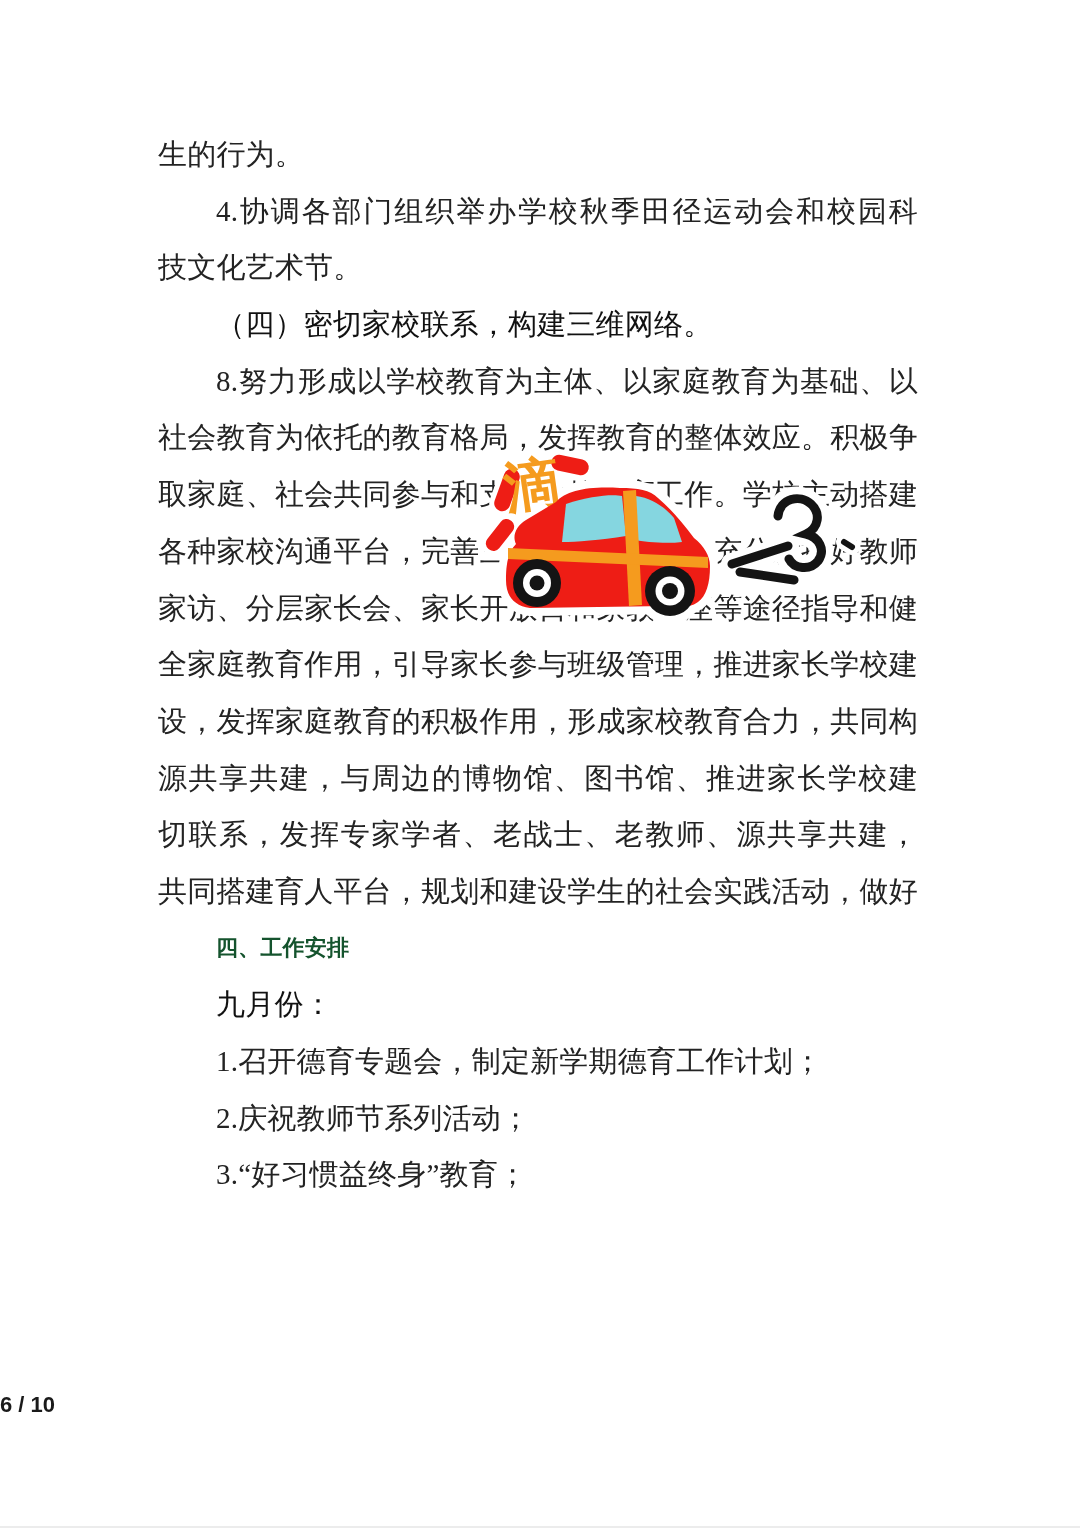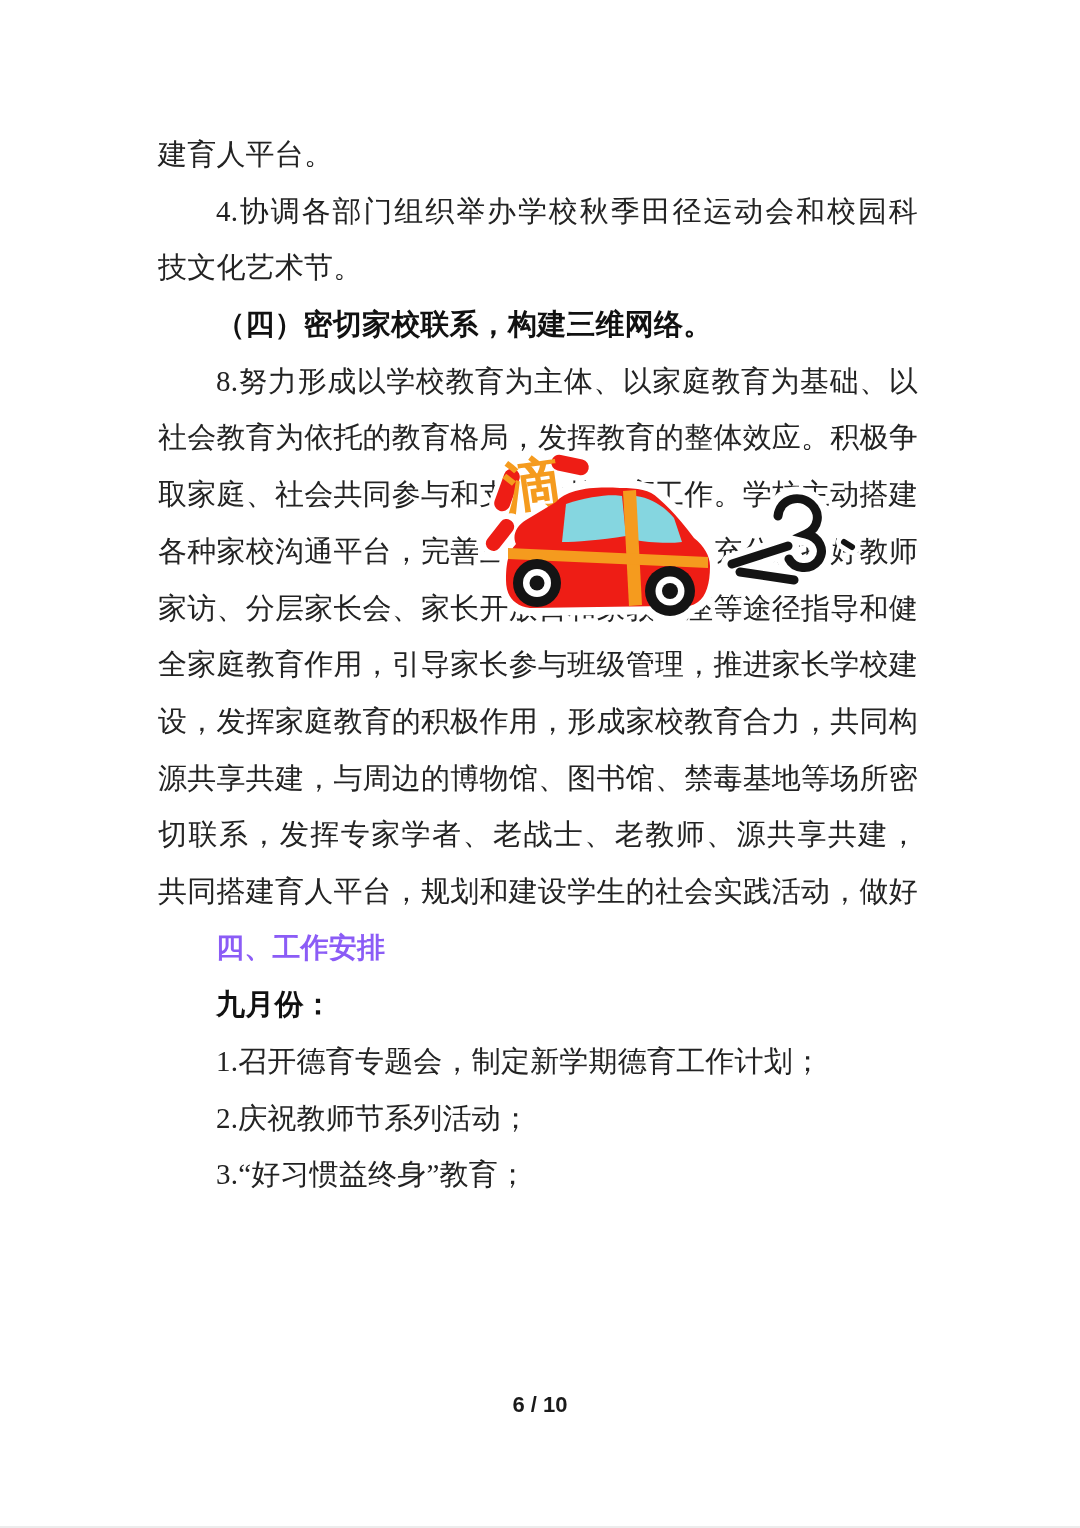--- a/index.html
+++ b/index.html
@@ -28,61 +28,60 @@
     white-space:pre;
     color:#232323;
   }
   .line.justify{
     white-space:normal;
     text-align:justify;
     text-align-last:justify;
     word-break:break-all;
   }
   .line.indent{ text-indent:58px; }
-  .line.heading-kai{ font-weight:700; color:#111111; }
+  .line.heading-kai{ font-weight:400; color:#111111; }
   .line.heading-hei{
     font-weight:700;
     font-family:Liberation Serif, serif;
-    font-size:28px;
-    color:#8b5cf6;
+    font-size:22px;
+    color:#14532d;
   }
   .pagenum{
     position:absolute;
     top:1392px;left:0;width:1080px;height:28px;
-    text-align:center;
     font-family:"Liberation Sans","DejaVu Sans",sans-serif;
     font-weight:700;
     font-size:22px;
     color:#1a1a1a;
   }
   .sticker{
     position:absolute;
     left:470px;top:438px;width:400px;height:220px;
     pointer-events:none;
   }
   .sticker svg{display:block;width:100%;height:100%;}
 </style>
 </head>
 <body>
 
 <div class="page">
 
   <div class="textcol">
-      <div class="line body">建育人平台。</div>
+      <div class="line body">生的行为。</div>
       <div class="line body indent justify">4.协调各部门组织举办学校秋季田径运动会和校园科</div>
       <div class="line body">技文化艺术节。</div>
       <div class="line heading-kai indent">（四）密切家校联系，构建三维网络。</div>
       <div class="line body indent justify">8.努力形成以学校教育为主体、以家庭教育为基础、以</div>
       <div class="line body justify">社会教育为依托的教育格局，发挥教育的整体效应。积极争</div>
       <div class="line body justify">取家庭、社会共同参与和支持学校德育工作。学校主动搭建</div>
       <div class="line body justify">各种家校沟通平台，完善三级家长委员会，充分发挥好教师</div>
       <div class="line body justify">家访、分层家长会、家长开放日和家教讲座等途径指导和健</div>
       <div class="line body justify">全家庭教育作用，引导家长参与班级管理，推进家长学校建</div>
       <div class="line body justify">设，发挥家庭教育的积极作用，形成家校教育合力，共同构</div>
-      <div class="line body justify">源共享共建，与周边的博物馆、图书馆、禁毒基地等场所密</div>
+      <div class="line body justify">源共享共建，与周边的博物馆、图书馆、推进家长学校建</div>
       <div class="line body justify">切联系，发挥专家学者、老战士、老教师、源共享共建，</div>
       <div class="line body justify">共同搭建育人平台，规划和建设学生的社会实践活动，做好</div>
       <div class="line heading-hei indent">四、工作安排</div>
       <div class="line heading-kai indent">九月份：</div>
       <div class="line body indent">1.召开德育专题会，制定新学期德育工作计划；</div>
       <div class="line body indent">2.庆祝教师节系列活动；</div>
       <div class="line body indent">3.“好习惯益终身”教育；</div>
     </div>
 
   <div class="sticker">

